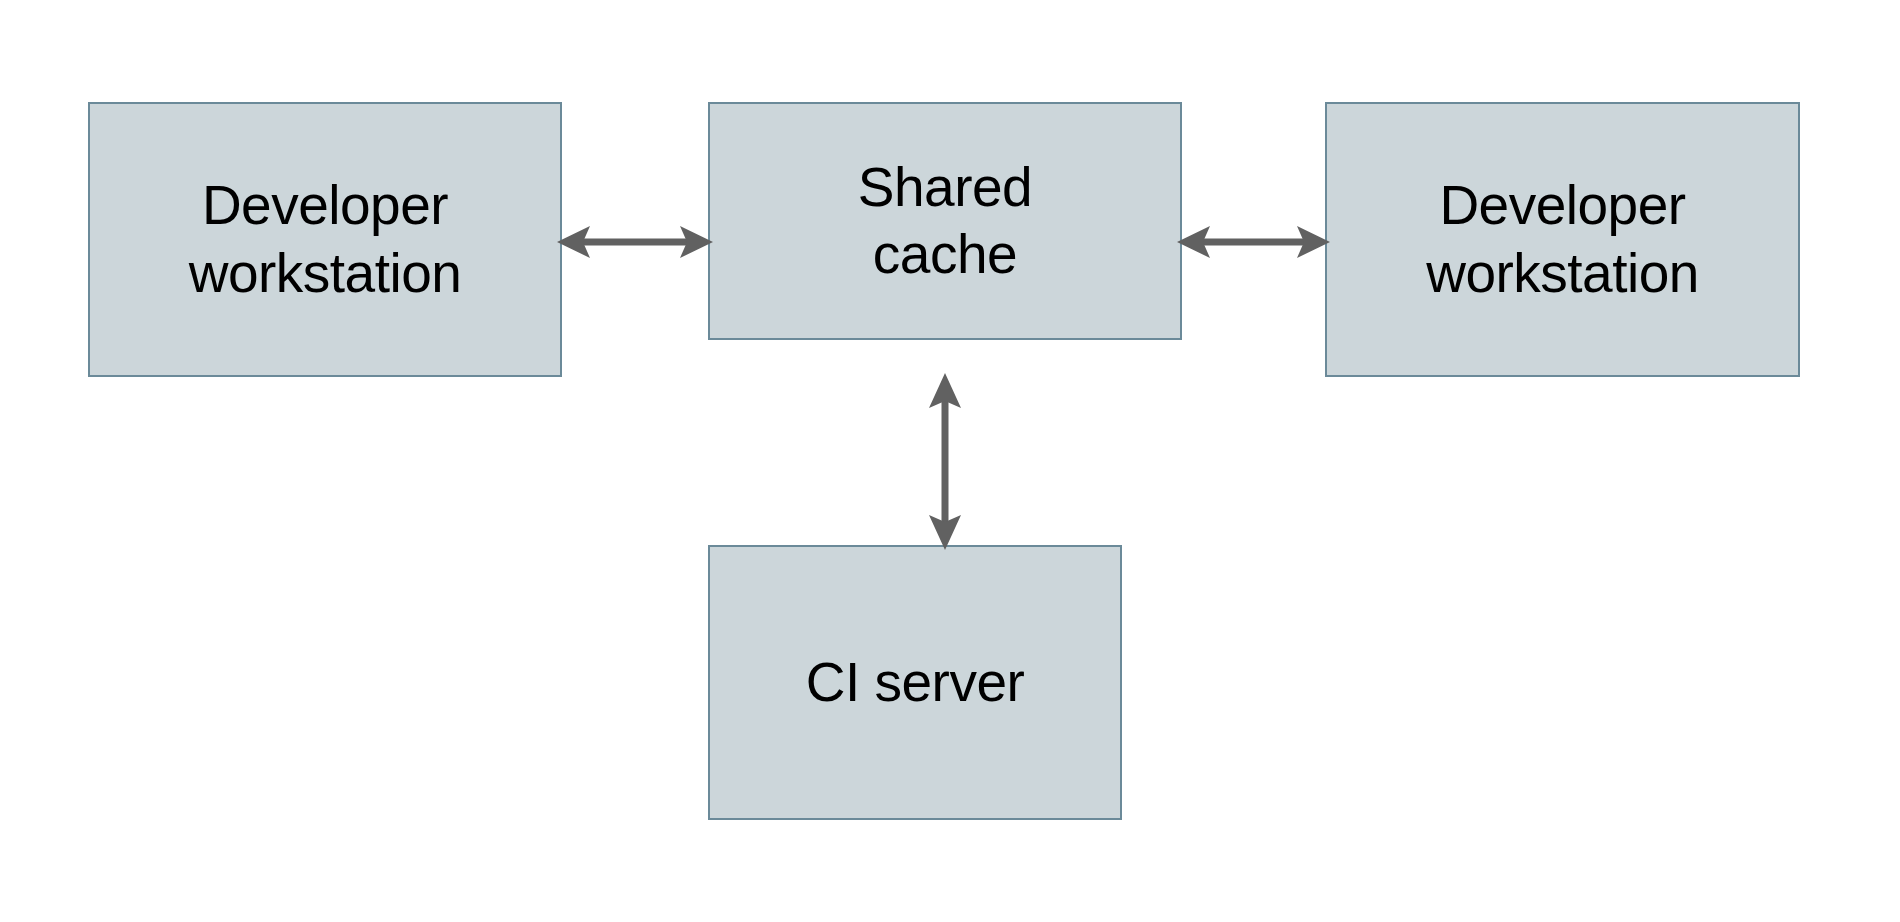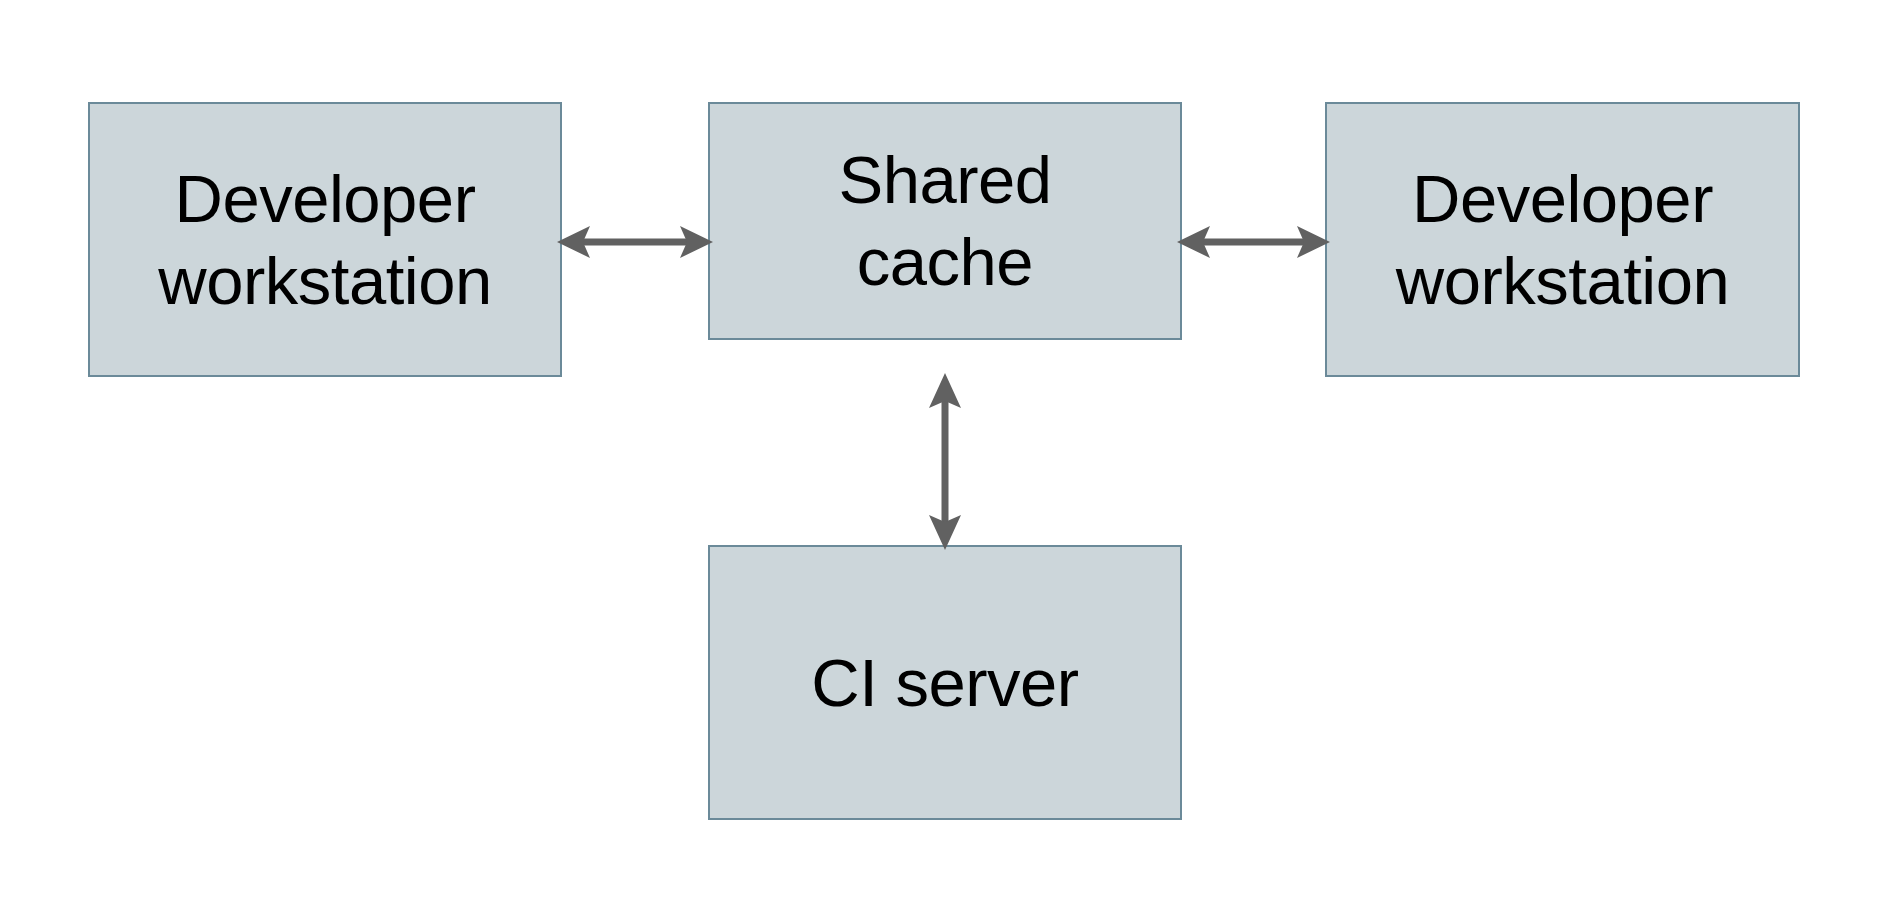--- a/index.html
+++ b/index.html
@@ -24,31 +24,31 @@
     background: #ccd6da;
     border: 2px solid #6b8a99;
     display: flex;
     align-items: center;
     justify-content: center;
     text-align: center;
   }
   .node-label {
     color: #000000;
     font-family: "Liberation Sans", sans-serif;
-    font-size: 67px;
+    font-size: 55px;
     line-height: 1.22;
     font-weight: 400;
     letter-spacing: -0.5px;
     white-space: pre-line;
     padding: 0 8px;
   }
   #node-dev-left   { left: 88px;   top: 102px; width: 474px; height: 275px; }
   #node-shared     { left: 708px;  top: 102px; width: 474px; height: 238px; }
   #node-dev-right  { left: 1325px; top: 102px; width: 475px; height: 275px; }
-  #node-ci         { left: 708px;  top: 545px; width: 474px; height: 275px; }
+  #node-ci         { left: 708px;  top: 545px; width: 414px; height: 275px; }
 
   .connector {
     position: absolute;
     overflow: visible;
   }
   #conn-left-shared  { left: 556px;  top: 200px;  width: 158px; height: 84px; }
   #conn-shared-right { left: 1176px; top: 200px;  width: 155px; height: 84px; }
   #conn-shared-ci    { left: 903px;  top: 372px;  width: 84px;  height: 179px; }
 </style>
 </head>

